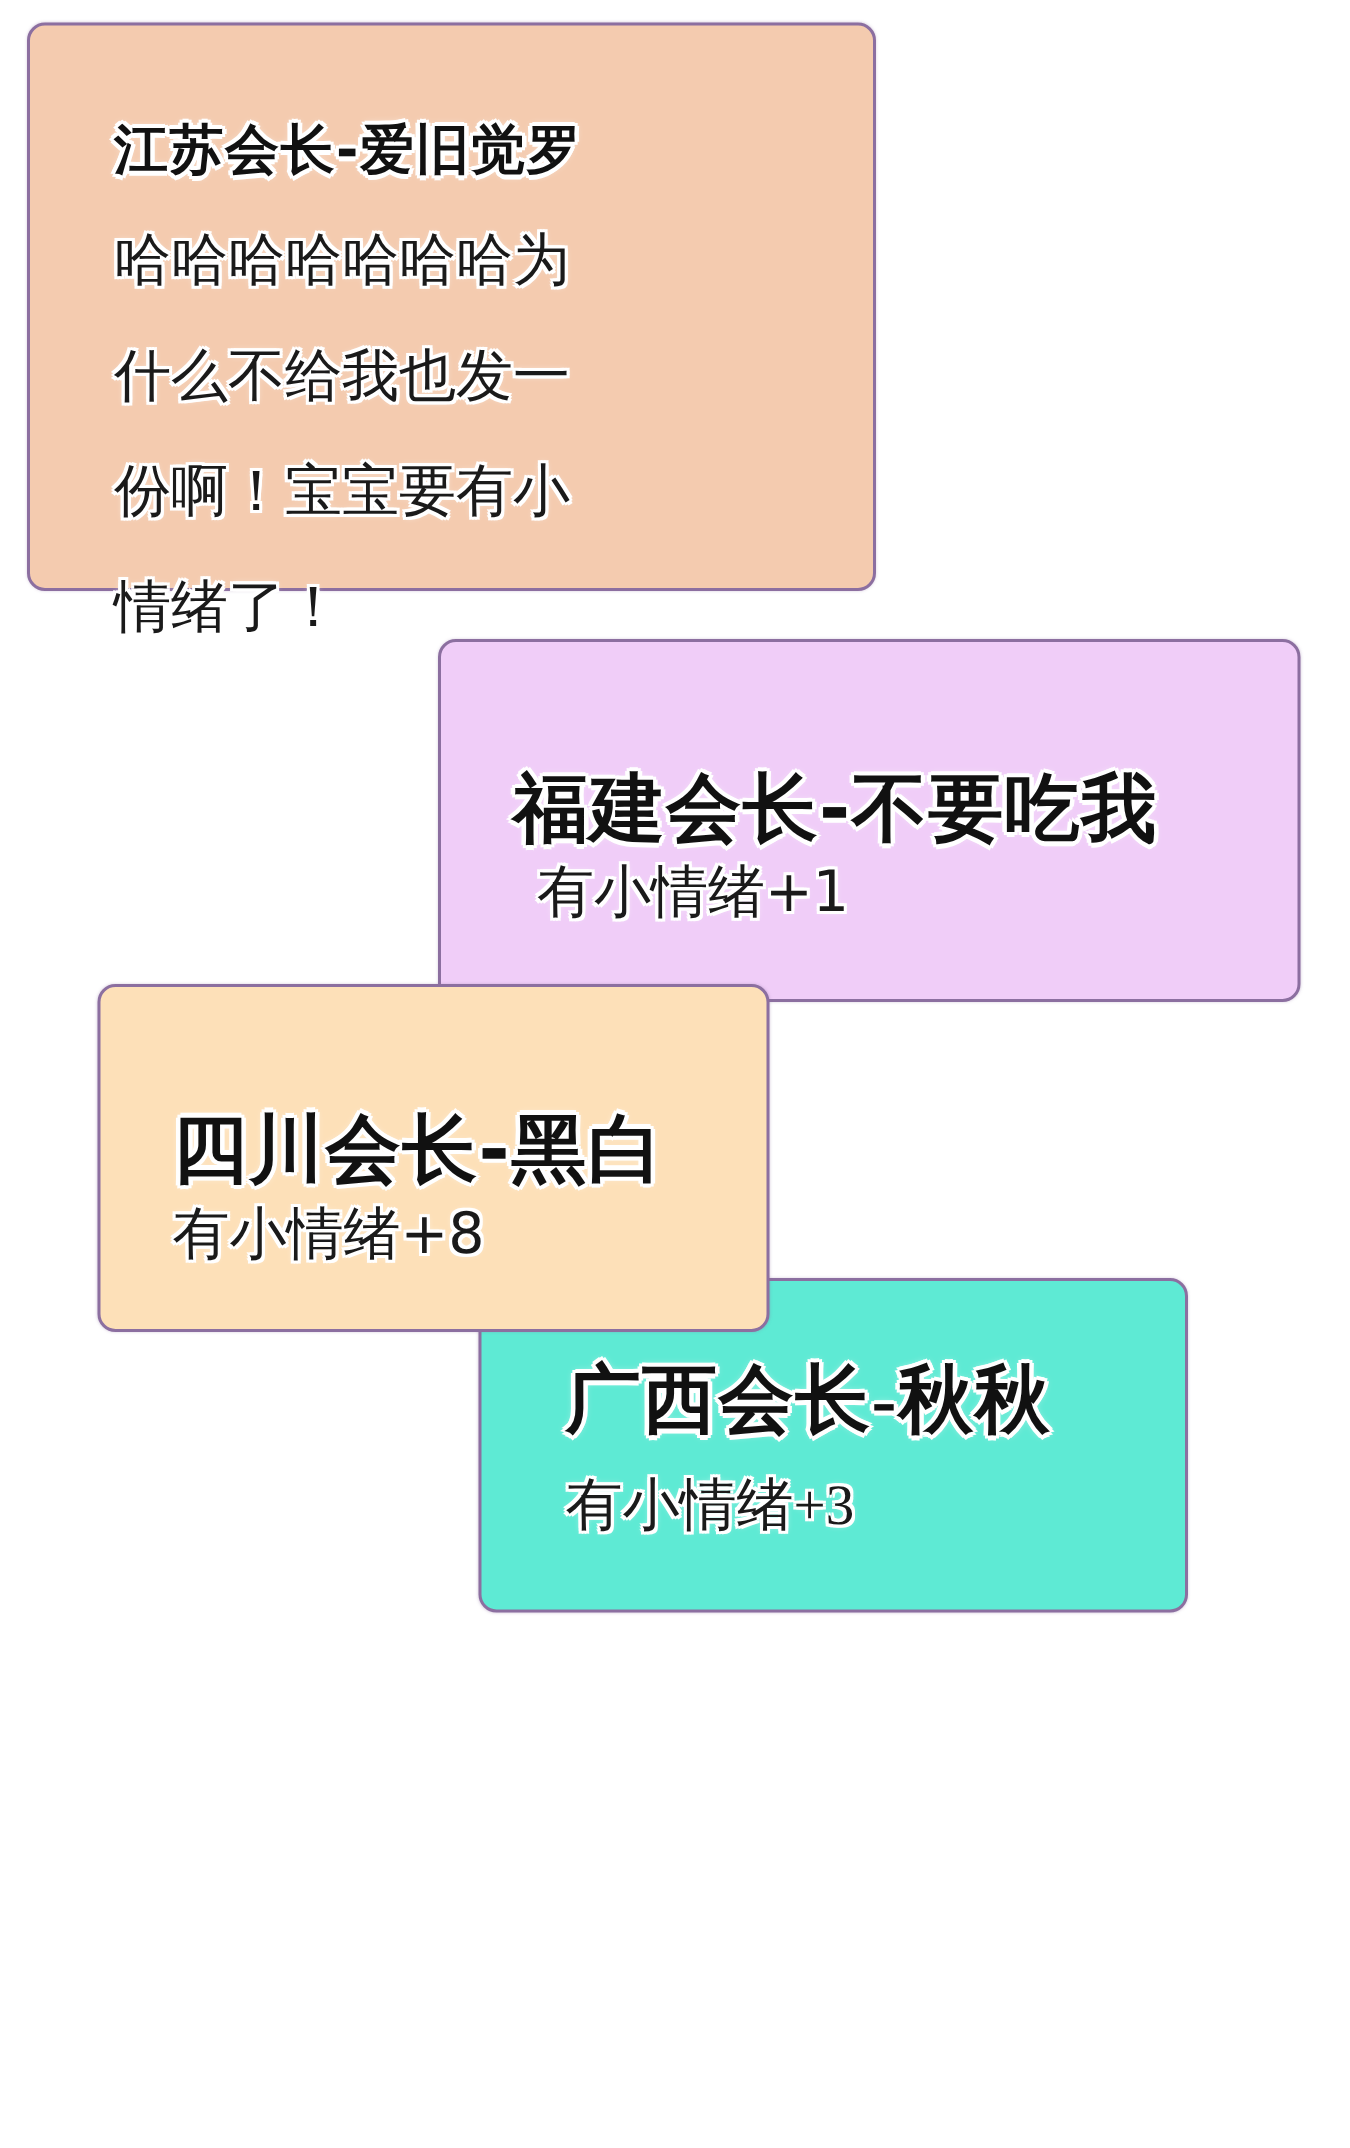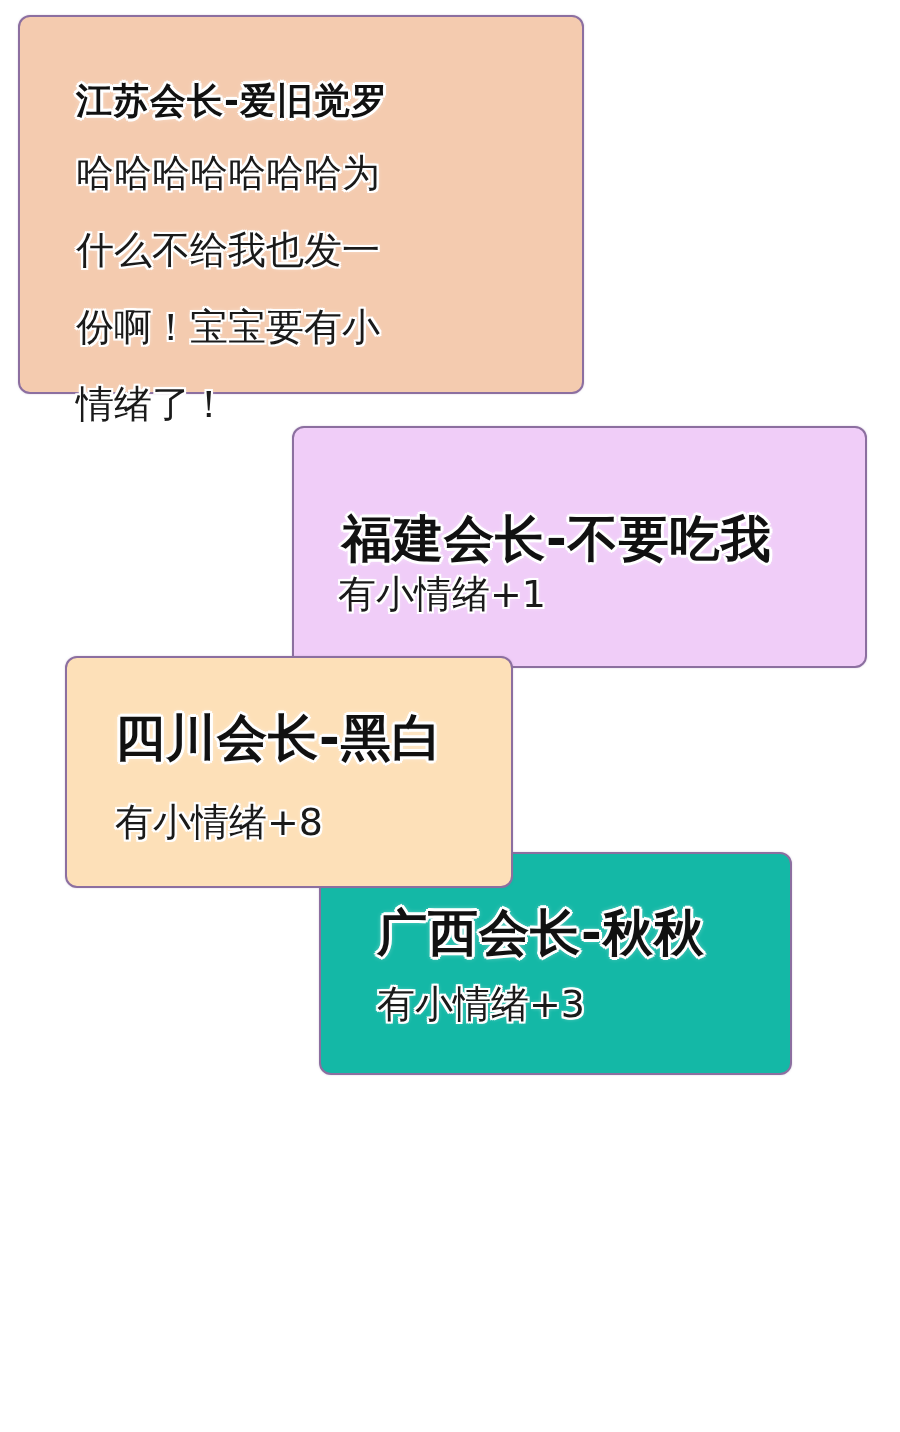--- a/index.html
+++ b/index.html
@@ -43,24 +43,24 @@
         -2px 0 0 #fff, 2px 0 0 #fff, 0 -2px 0 #fff, 0 2px 0 #fff,
         -2px -2px 0 #fff, 2px -2px 0 #fff, -2px 2px 0 #fff, 2px 2px 0 #fff,
         0 0 5px rgba(255,255,255,0.9);
     }
     #card-jiangsu { left: 18px; top: 15px; width: 566px; height: 379px; z-index: 1; }
     #card-jiangsu .title { left: 56px; top: 56px; font-size: 36px; }
     #card-jiangsu .body { left: 56px; top: 118px; width: 380px; white-space: pre-line; }
 
     #card-fujian { left: 292px; top: 426px; width: 575px; height: 242px; z-index: 2; }
     #card-fujian .title { left: 48px; top: 67px; margin-top: 16px; }
-    #card-fujian .body { left: 44px; top: 128px; white-space: nowrap; }
+    #card-fujian .body { left: 64px; top: 128px; white-space: nowrap; }
 
     #card-sichuan { left: 65px; top: 656px; width: 448px; height: 232px; z-index: 4; }
-    #card-sichuan .title { left: 48px; top: 52px; text-align: center; }
+    #card-sichuan .title { left: 48px; top: 80px; text-align: center; }
     #card-sichuan .body { left: 48px; top: 126px; white-space: nowrap; }
 
     #card-guangxi { left: 319px; top: 852px; width: 473px; height: 223px; z-index: 3; }
     #card-guangxi .title { left: 56px; top: 51px; }
     #card-guangxi .body { left: 56px; top: 112px; white-space: nowrap; text-align: right; }
   </style>
 </head>
 <body>
 
 <div class="card" id="card-jiangsu" style="background: rgb(244, 203, 175); border-color: rgb(140, 111, 160);">
@@ -74,16 +74,16 @@
 <div class="card" id="card-fujian" style="background: rgb(240, 205, 248); border-color: rgb(140, 111, 160);">
   <div class="title">福建会长-不要吃我</div>
   <div class="body">有小情绪+1</div>
 </div>
 
 <div class="card" id="card-sichuan" style="background: rgb(253, 224, 184); border-color: rgb(140, 111, 160);">
   <div class="title">四川会长-黑白</div>
   <div class="body">有小情绪+8</div>
 </div>
 
-<div class="card" id="card-guangxi" style="background: #14b8a6; border-color: rgb(140, 111, 160);">
+<div class="card" id="card-guangxi" style="background: #5eead4; border-color: rgb(140, 111, 160); font-family: Liberation Serif, serif;">
   <div class="title">广西会长-秋秋</div>
   <div class="body">有小情绪+3</div>
 </div>
 
 </body></html>

